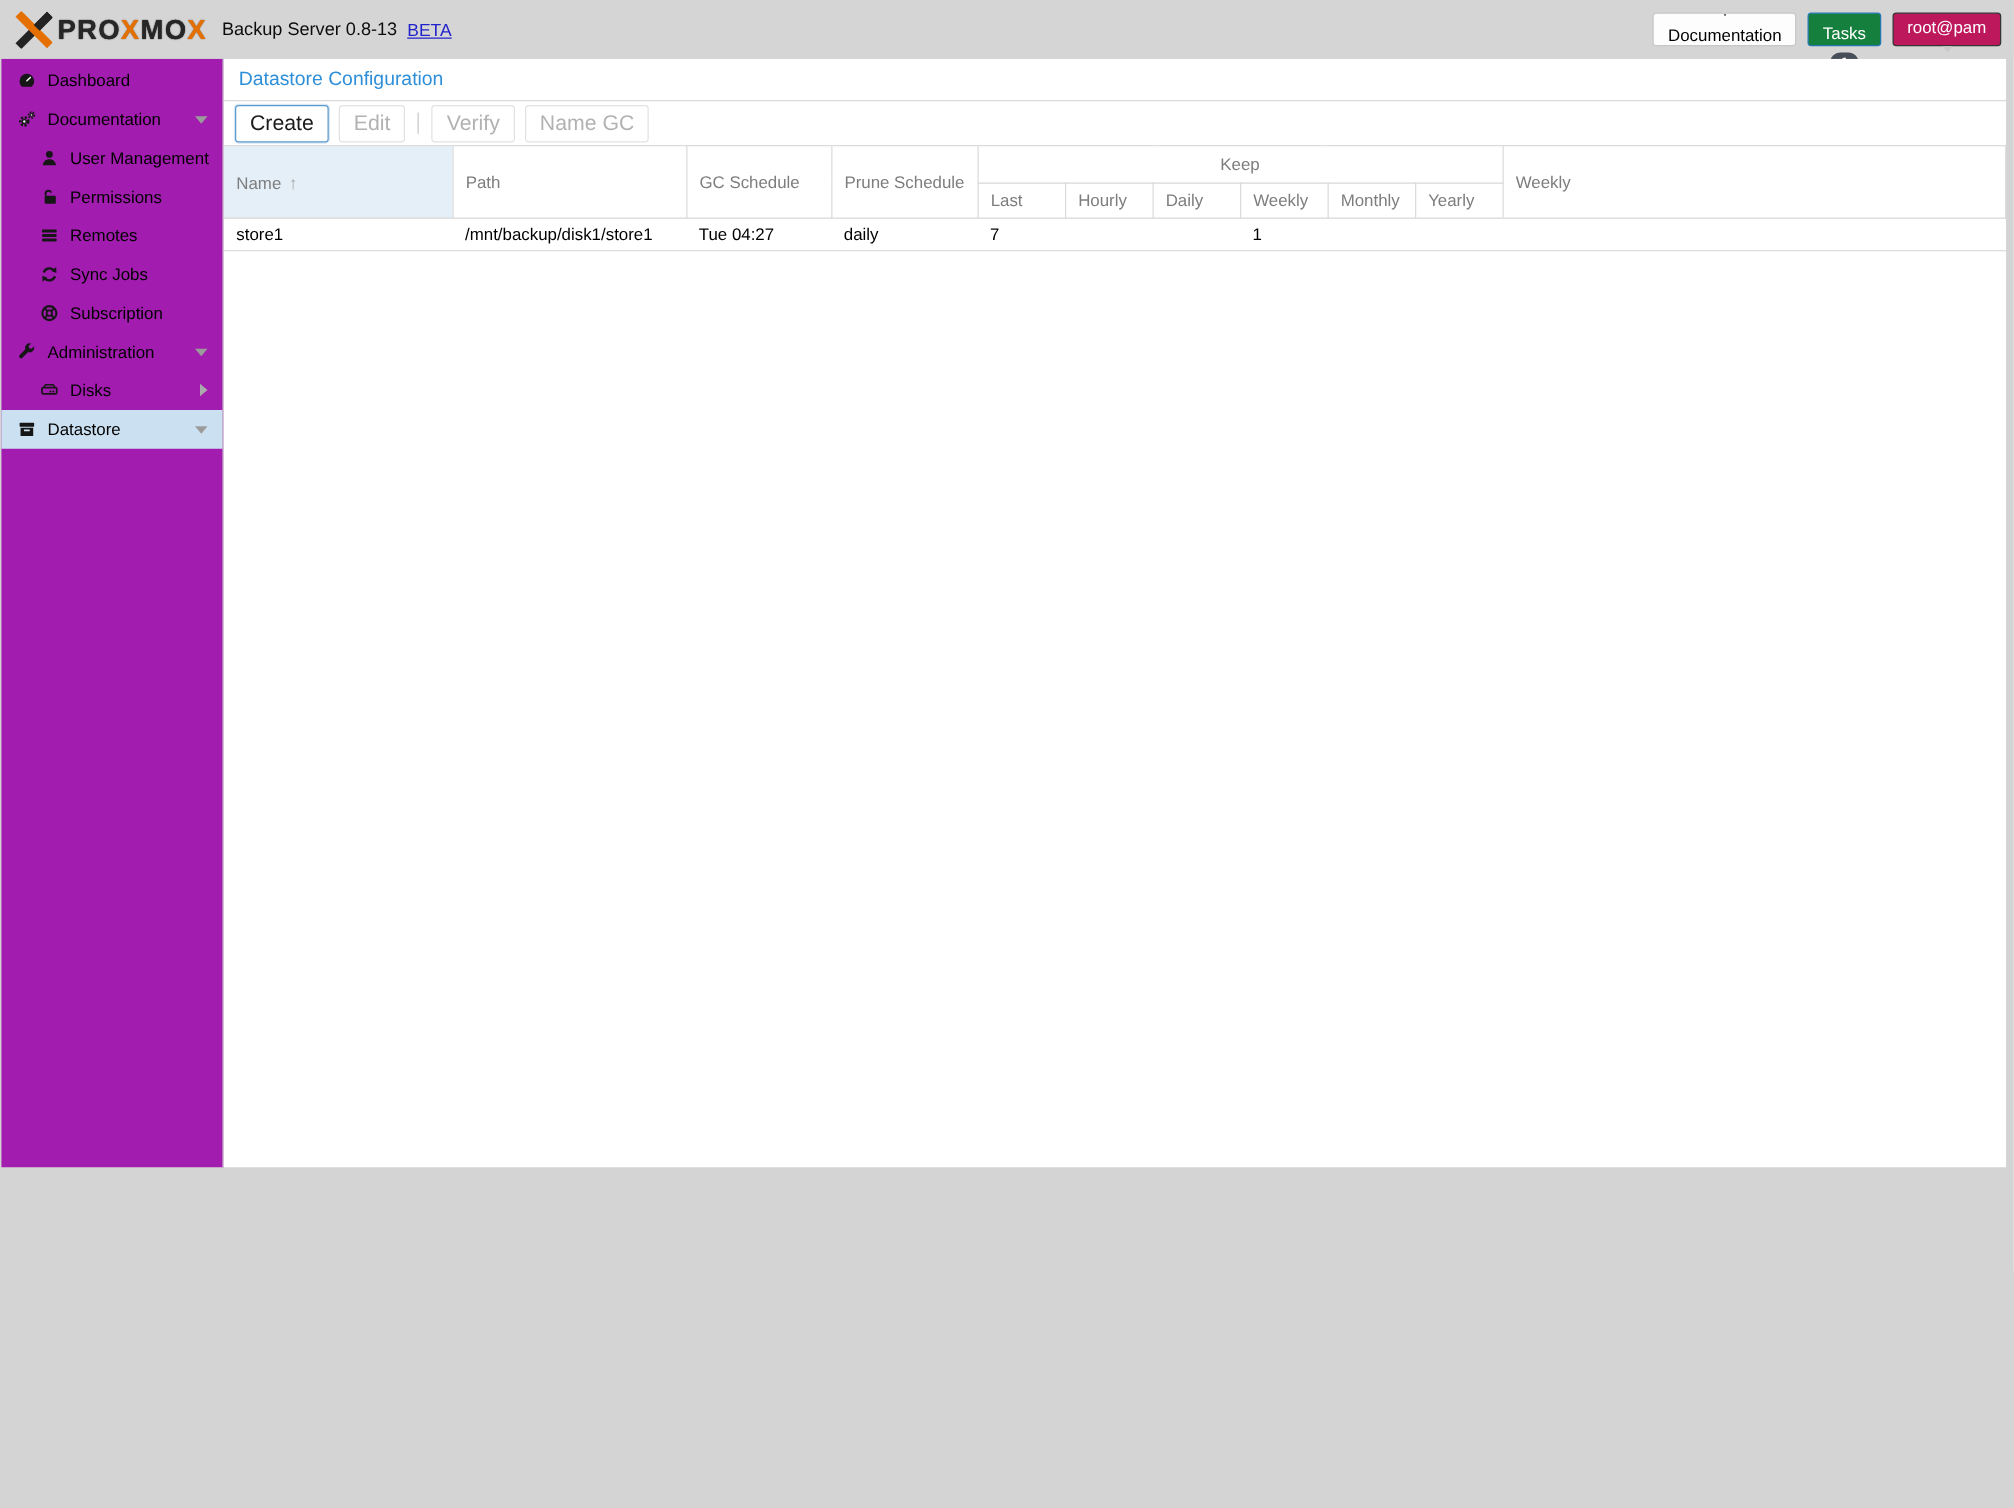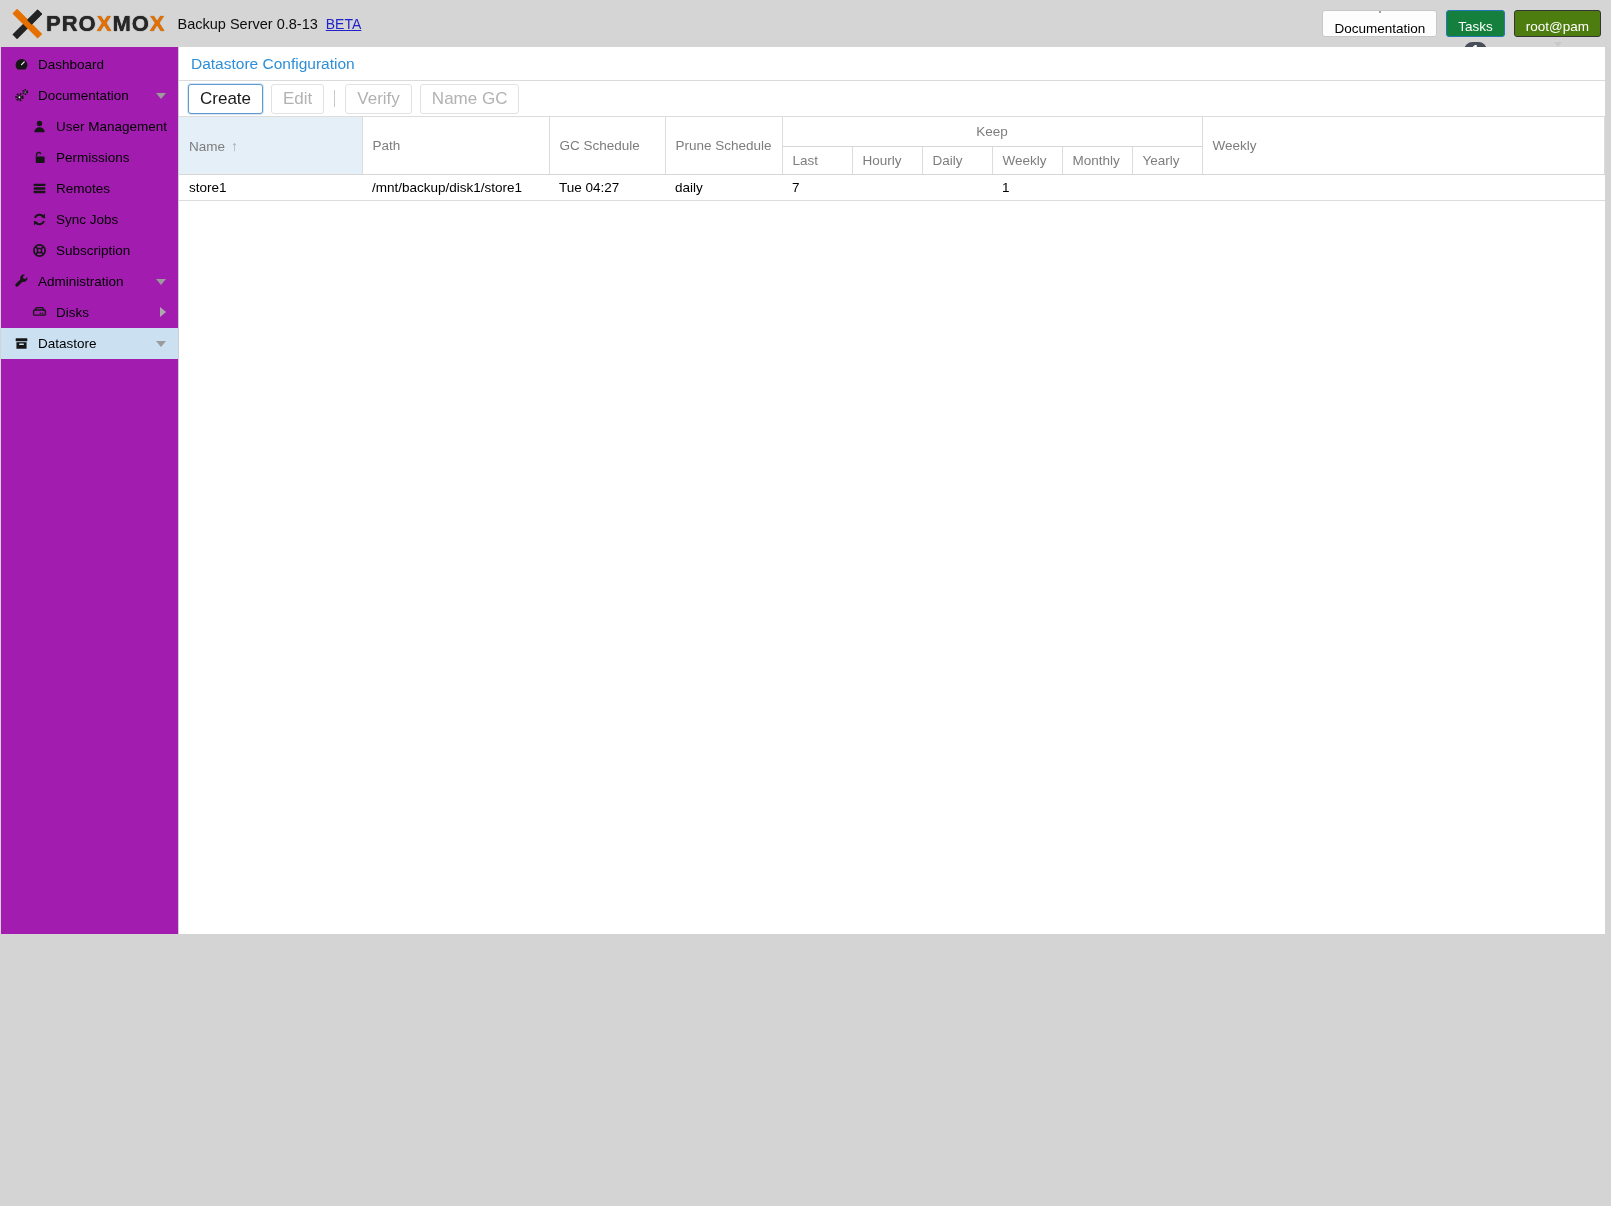--- a/index.html
+++ b/index.html
@@ -29,21 +29,21 @@
   .beta-link { margin-left: 8px; font-size: 14px; color: #2222cc; text-decoration: underline; cursor: pointer; }
   .topbar-right { margin-left: auto; display: flex; align-items: center; gap: 9px; }
   .tb-btn {
     display: inline-flex; align-items: center; gap: 8px;
     height: 27px; padding: 0 11px;
     border-radius: 3px; font-size: 13.5px;
     cursor: pointer; border: 1px solid transparent; flex-direction: column;
   }
   .tb-btn.light { background: #fdfdfd; border-color: #c8c8c8; color: #000; }
   .tb-btn.blue { background: #15803d; border-color: #2678b5; color: #fff; text-align: center; }
-  .tb-btn.darkbtn { background: #4d7c0f; border-color: #353535; color: #fff; }
+  .tb-btn.darkbtn { background: #be185d; border-color: #353535; color: #fff; justify-content: center; }
   .badge {
     background: #474e58; color: #fff; font-size: 12px; font-weight: bold;
     border-radius: 9px; padding: 2px 8px; line-height: 1.1;
   }
   .caret-down {
     width: 0; height: 0; margin-left: 2px;
     border-left: 4px solid transparent; border-right: 4px solid transparent;
     border-top: 5px solid #c9c9c9;
   }
 

